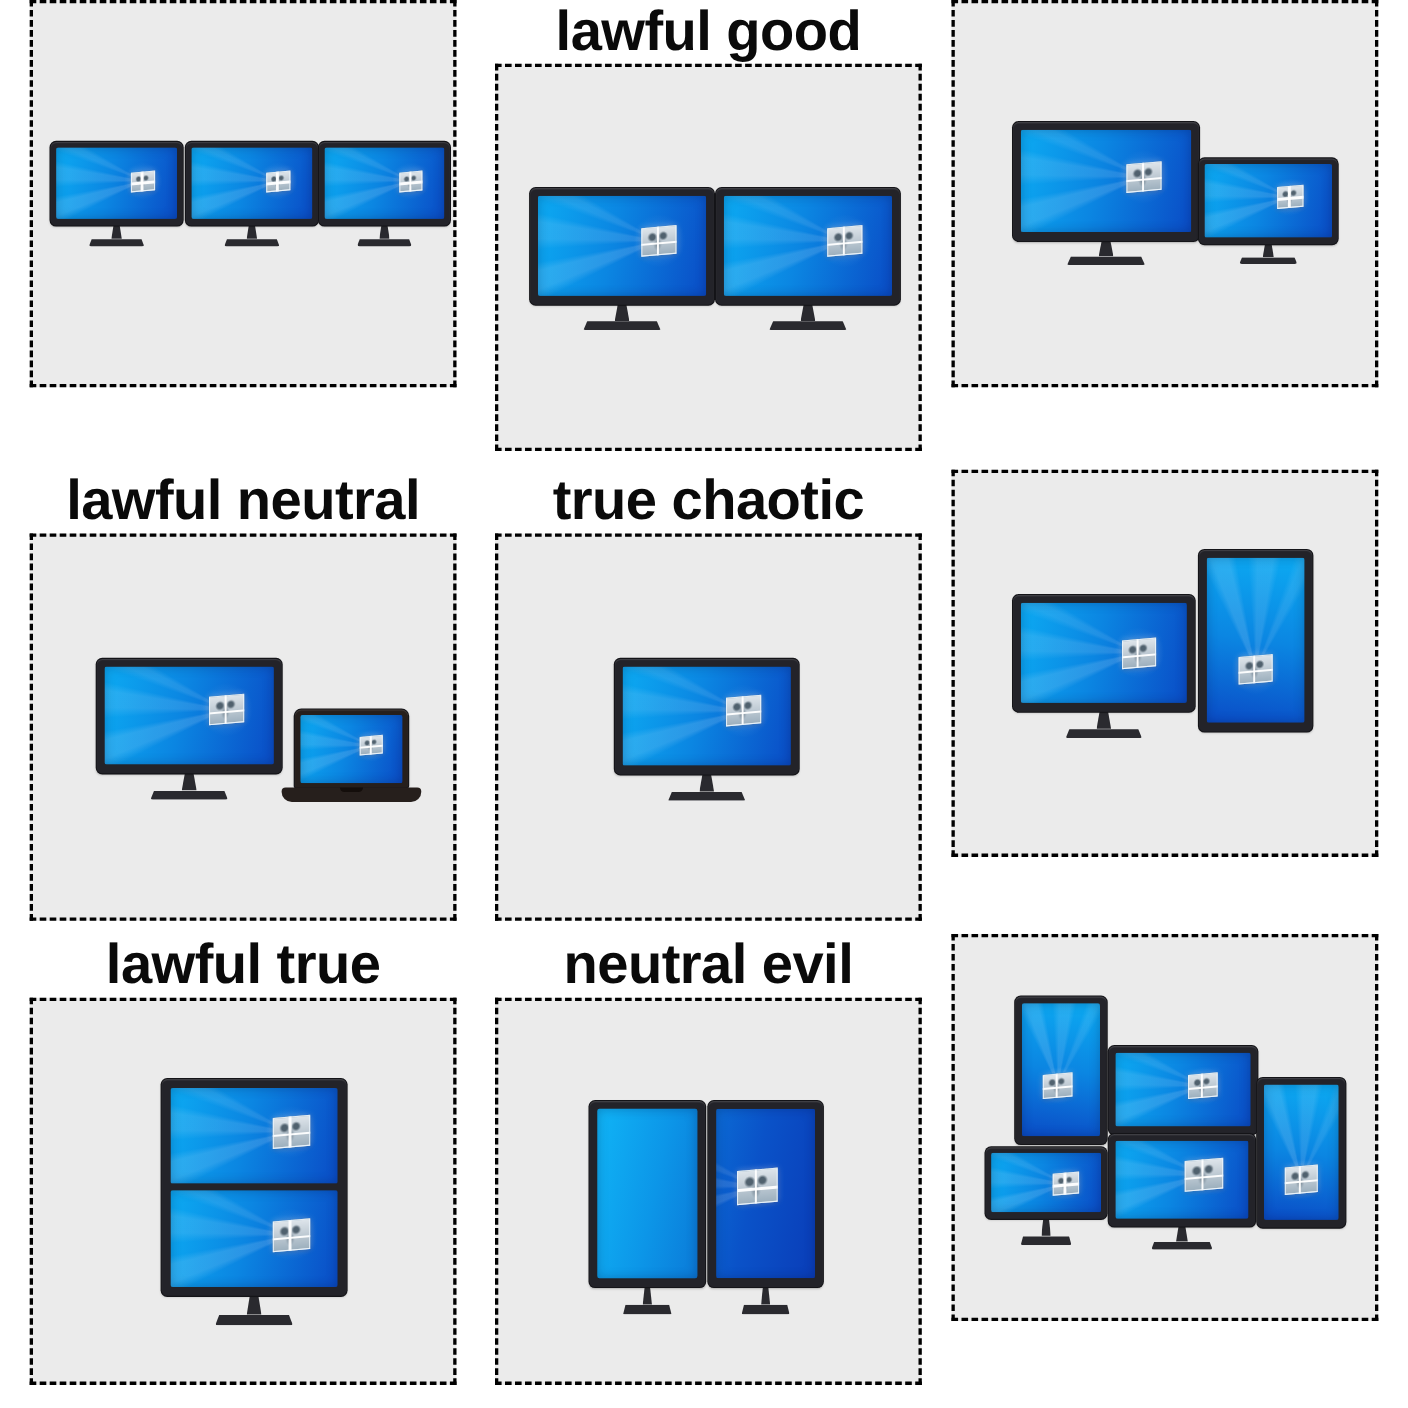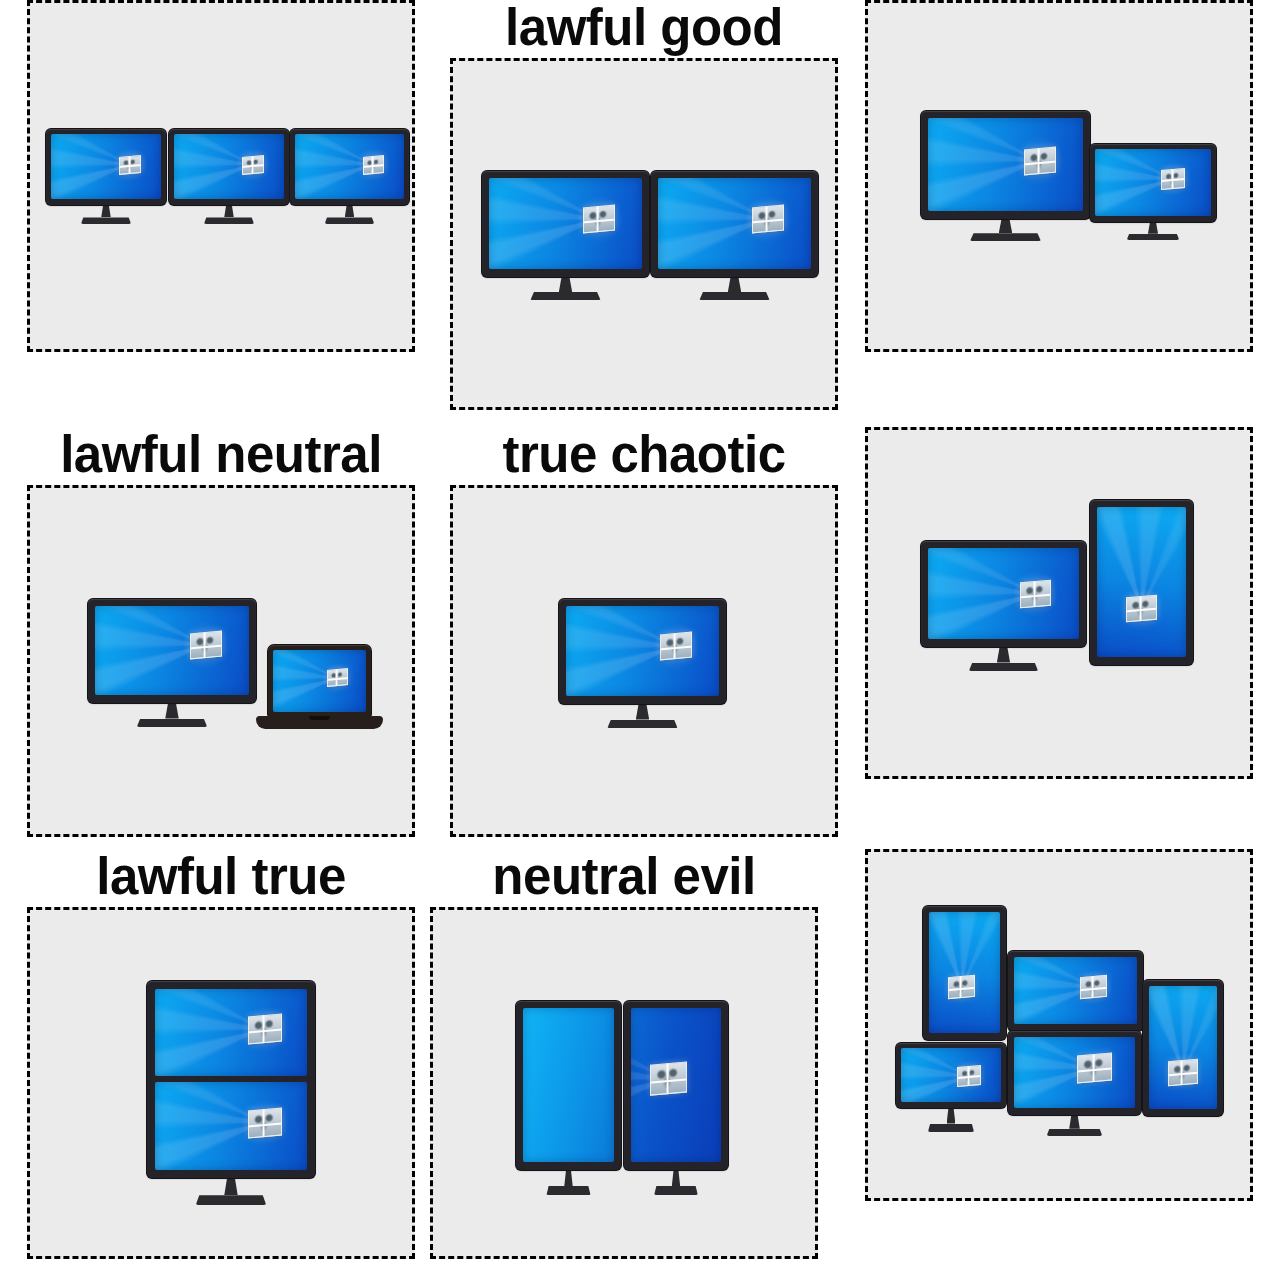--- a/index.html
+++ b/index.html
@@ -1,21 +1,21 @@
 <!DOCTYPE html>
 <html><head>
 <meta charset="utf-8">
 <style>
   html,body{margin:0;padding:0;background:#ffffff;}
   .canvas{position:relative;width:1280px;height:1280px;background:#ffffff;overflow:hidden;
           font-family:"Liberation Sans",sans-serif;}
   .group{position:absolute;width:388px;}
   .g0{left:27px;top:0;}   .g1{left:450px;top:0;}   .g2{left:865px;top:0;}
   .g3{left:27px;top:427px;}.g4{left:450px;top:427px;}.g5{left:865px;top:427px;}
-  .g6{left:27px;top:849px;}.g7{left:430px;top:849px;}.g8{left:865px;top:849px;}
+  .g6{left:27px;top:849px;}.g7{left:450px;top:849px;}.g8{left:865px;top:849px;}
   .cell-title{height:58px;line-height:56px;text-align:center;
               font-weight:700;font-size:51px;letter-spacing:-0.5px;color:#0a0a0a;
               font-family:"Liberation Sans",sans-serif;white-space:nowrap;}
   .cell-box{position:relative;width:388px;height:352px;background:#ebebeb;
             border:3px dashed #000;box-sizing:border-box;}
   .mon-frame{position:absolute;border-radius:5px;
              box-shadow:0 0 0 1px #141418, inset 0 1px 1px rgba(255,255,255,0.14), 0 1px 2px rgba(0,0,0,0.25);}
   .mon-screen{position:absolute;border-radius:2px;overflow:hidden;
               box-shadow:inset 0 0 10px rgba(0,20,70,0.30);}
   .face{position:absolute;transform:skewY(-5deg);

